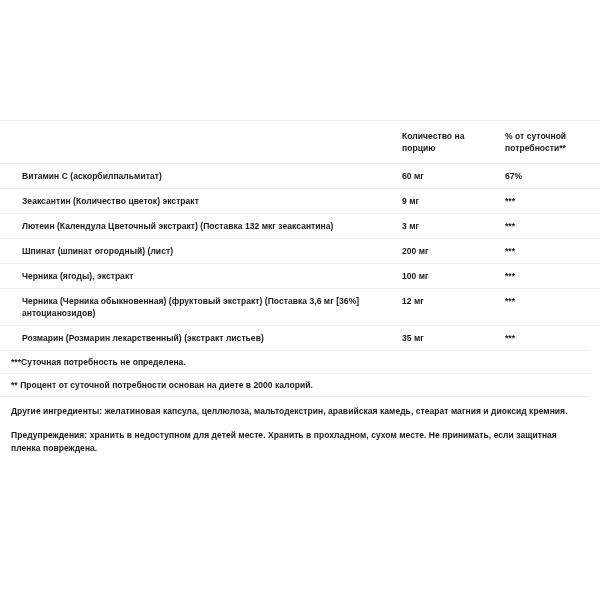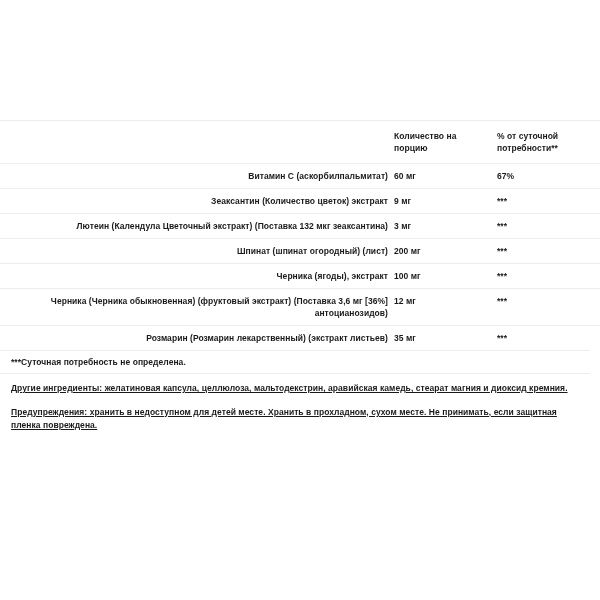--- a/index.html
+++ b/index.html
@@ -52,21 +52,21 @@
     border-top: 1px solid #eceded;
     padding: 6px 6px 6px 0;
     font-size: 8.5px;
     font-weight: bold;
     line-height: 12px;
     text-align: left;
     vertical-align: top;
     letter-spacing: 0.05px;
   }
 
-  table.facts .c-name   { width: 374px; padding-left: 14px; text-align: right; }
+  table.facts .c-name   { width: 374px; padding-left: 22px; }
   table.facts .c-amount { width: 97px;  }
   table.facts .c-dv     { width: 108px; }
 
   table.facts thead th {
     padding-top: 9px;
     padding-bottom: 9px;
     vertical-align: top;
     margin-top: 17px;
   }
   table.facts thead th.c-name { border-top: 1px solid #eceded; }
@@ -88,21 +88,20 @@
   }
 
   
   .bottom-block {
     border-top: 1px solid #eceded;
     padding: 8px 14px 8px 11px;
     font-size: 8.5px;
     font-weight: bold;
     line-height: 13.5px;
     letter-spacing: 0.05px;
-    text-decoration: underline;
   }
   .bottom-block.no-rule {
     border-top: none;
     padding-top: 2px;
   }
 </style>
 </head>
 <body>
 
 <div class="page">
@@ -152,19 +151,20 @@
         <tr>
           <td class="c-name">Розмарин (Розмарин лекарственный) (экстракт листьев)</td>
           <td class="c-amount">35 мг</td>
           <td class="c-dv stars">***</td>
         </tr>
       </tbody>
     </table>
 
     <div class="note-row">***Суточная потребность не определена.</div>
 
+    <div class="note-row">** Процент от суточной потребности основан на диете в 2000 калорий.</div>
 
     <div class="bottom-block">Другие ингредиенты: желатиновая капсула, целлюлоза, мальтодекстрин, аравийская камедь, стеарат магния и диоксид кремния.</div>
 
     <div class="bottom-block no-rule">Предупреждения: хранить в недоступном для детей месте. Хранить в прохладном, сухом месте. Не принимать, если защитная пленка повреждена.</div>
 
   </div>
 </div>
 
 </body></html>

